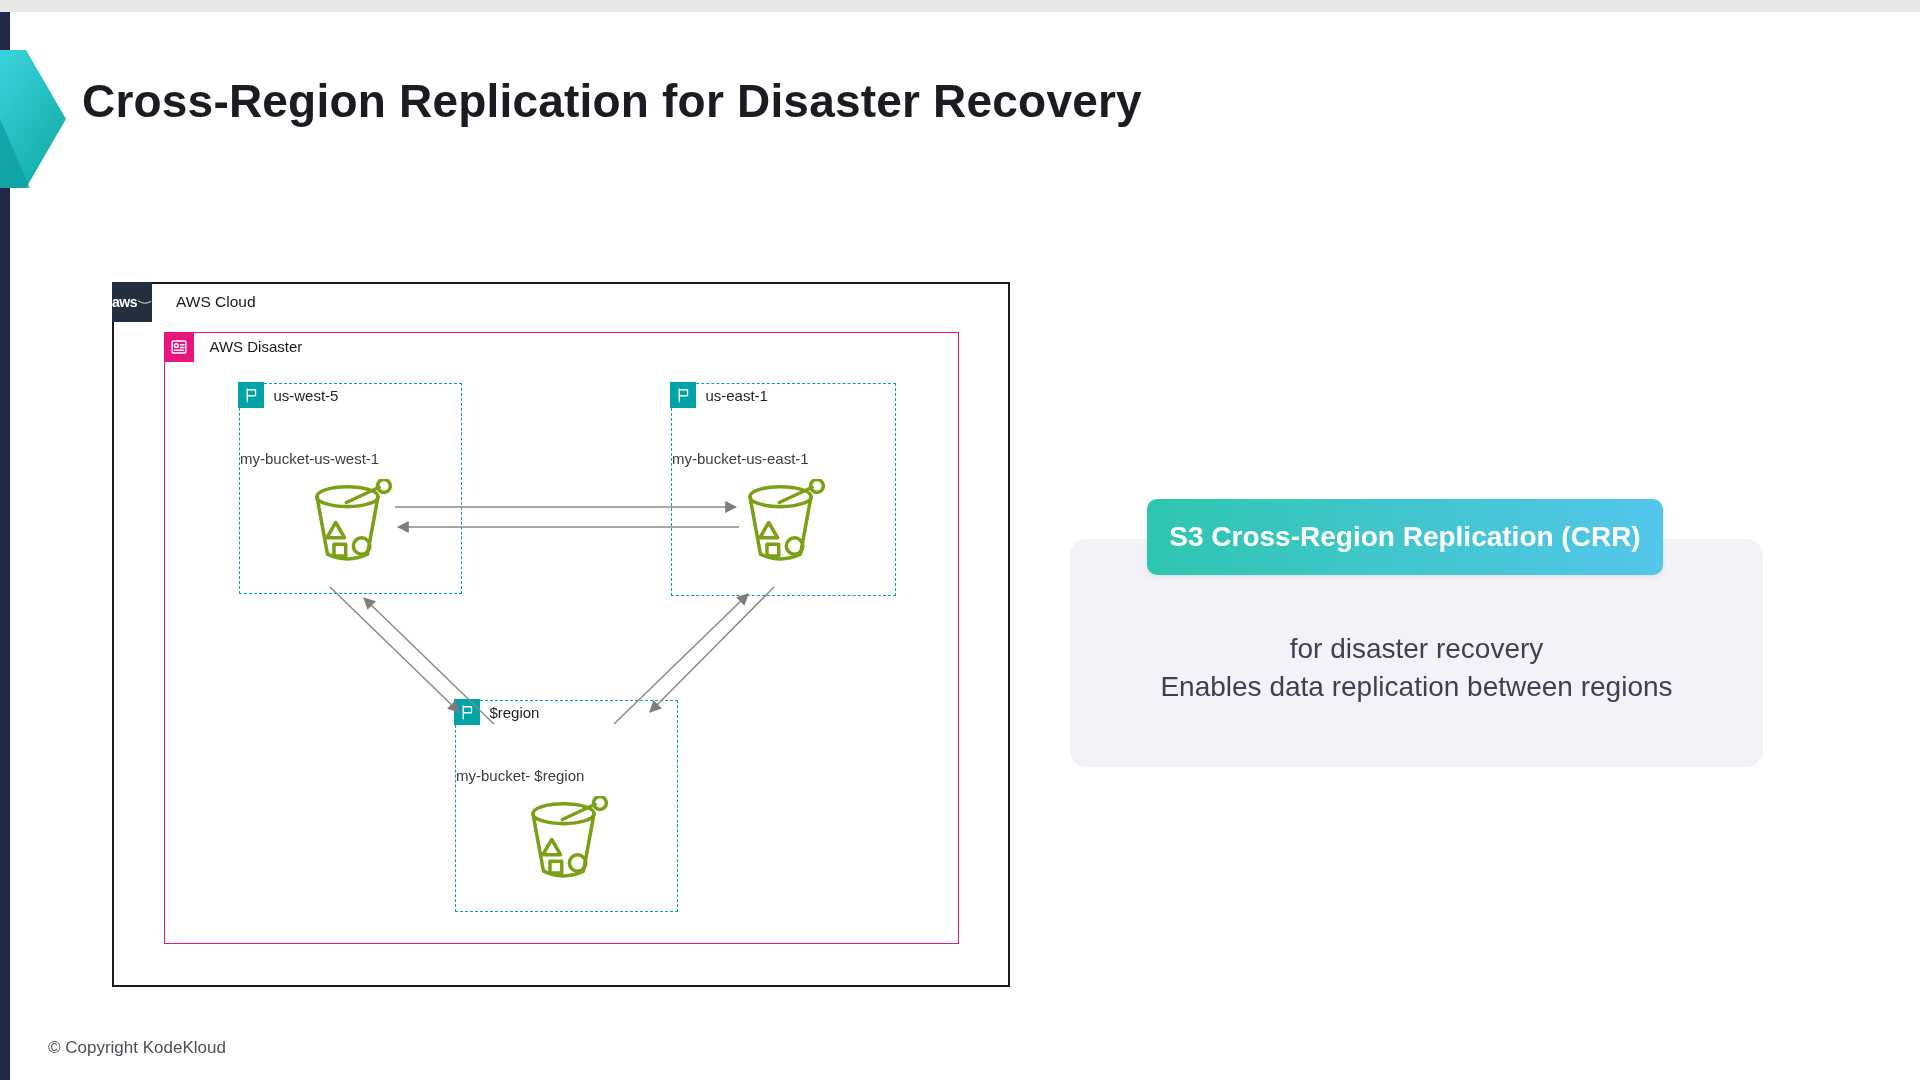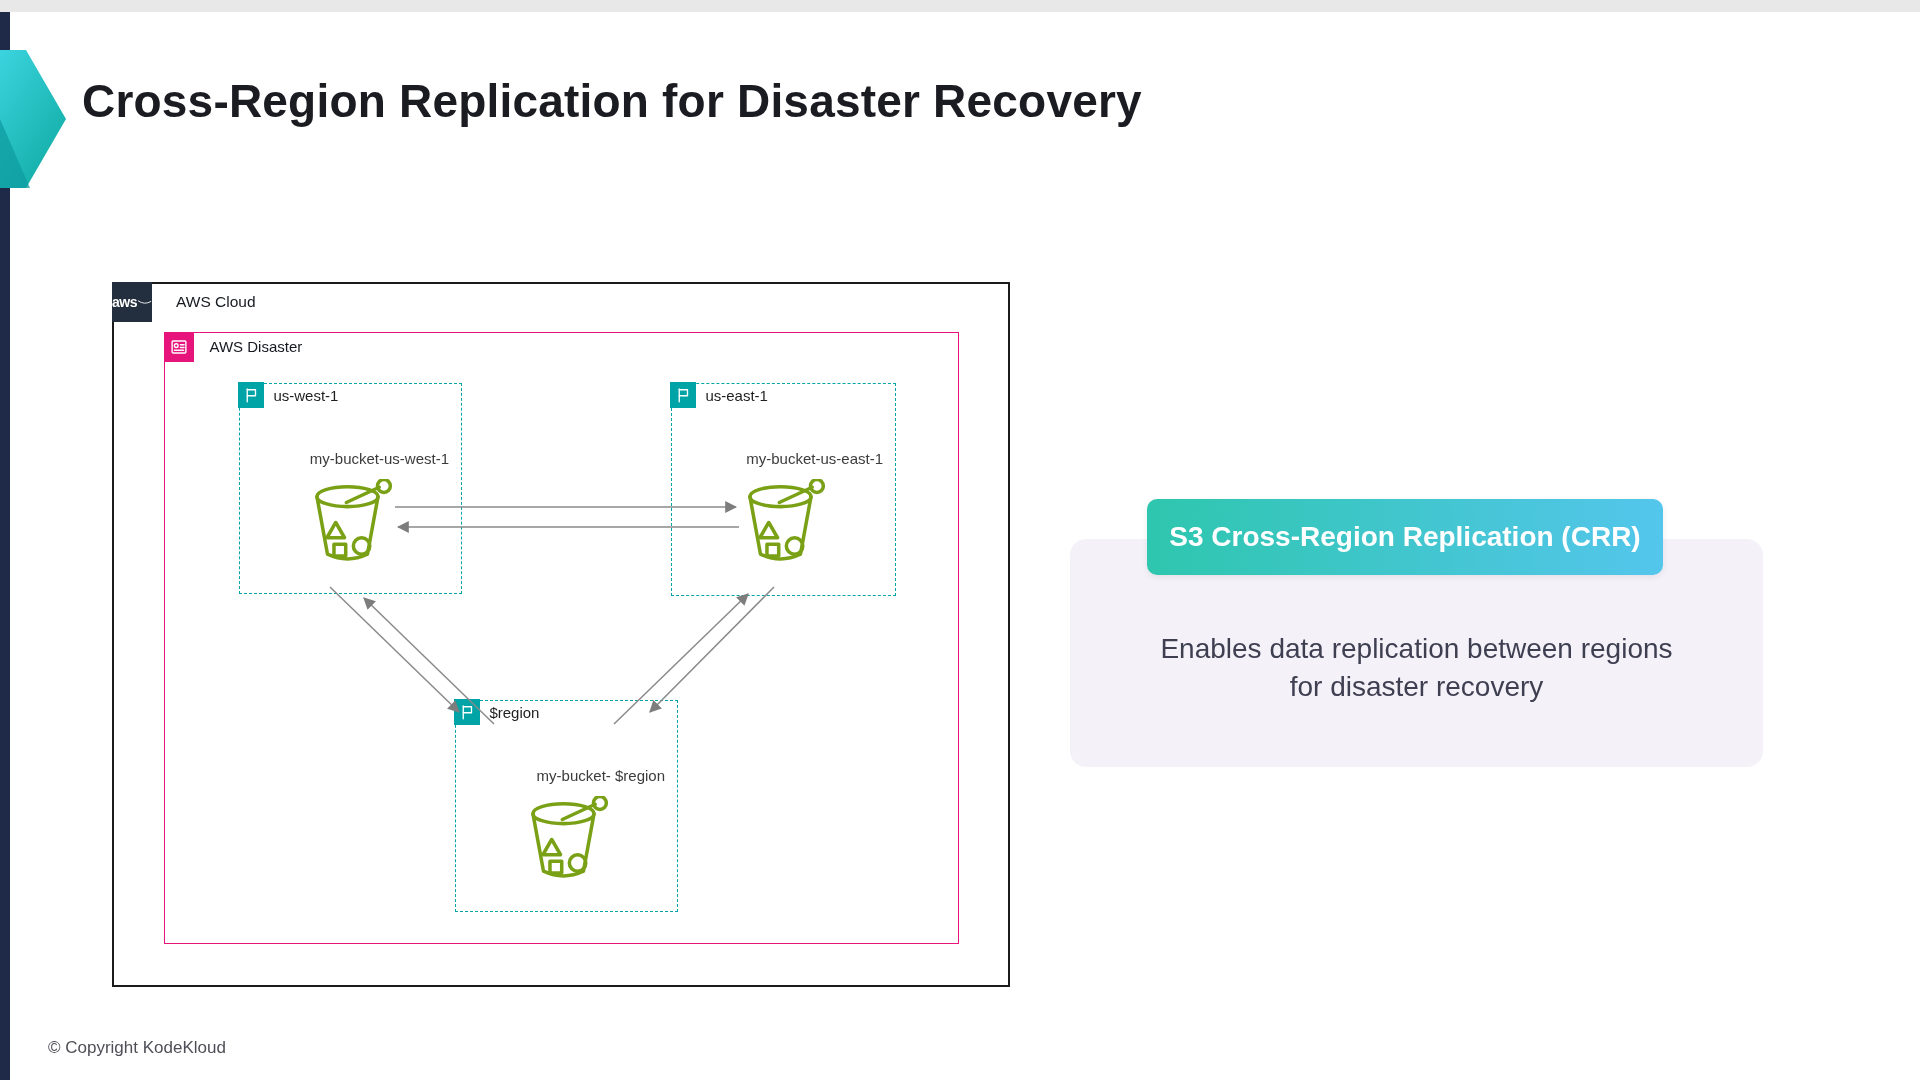--- a/index.html
+++ b/index.html
@@ -107,21 +107,21 @@
     display: flex; align-items: center; justify-content: center;
   }
   .region-label {
     margin-left: 9px;
     font-size: 15px;
     color: #1f1f1f;
   }
   .bucket-name {
     position: absolute;
     top: 66px; left: 0; right: 12px;
-    text-align: right;
+    text-align: left;
     font-size: 15px;
     color: #3c3c3c;
   }
   .bucket-svg {
     position: absolute;
     top: 95px; left: 50%;
     transform: translateX(-50%);
     width: 94px; height: 94px;
   }
 
@@ -218,21 +218,21 @@
       <div class="region r1">
         <div class="region-header">
           <div class="flag-box">
             <svg width="18" height="18" viewBox="0 0 24 24">
               <g stroke="#ffffff" stroke-width="1.8" fill="none" stroke-linecap="round" stroke-linejoin="round">
                 <path d="M7,21 V4"></path>
                 <path d="M7,5 h11 v8 h-11"></path>
               </g>
             </svg>
           </div>
-          <span class="region-label">us-west-1</span>
+          <span class="region-label">us-west-5</span>
         </div>
         <div class="bucket-name">my-bucket-us-west-1</div>
         <svg class="bucket-svg" viewBox="0 0 80 80">
           <g fill="none" stroke="#7AA116" stroke-width="3" stroke-linecap="round" stroke-linejoin="round">
             <ellipse cx="37" cy="15" rx="26" ry="8.5"></ellipse>
             <path d="M11,15 L20,64 Q37,72 54,64 L63,15"></path>
             <path d="M36,20 L64,7"></path>
             <circle cx="68" cy="6" r="5.5"></circle>
             <path d="M27,37 l7.5,13 h-15 z"></path>
             <rect x="25.5" y="55.5" width="10" height="10"></rect>
@@ -307,19 +307,19 @@
         <line x1="380" y1="440" x2="250" y2="314" marker-end="url(#arrHead)"></line>
         <line x1="660" y1="303" x2="536" y2="428" marker-end="url(#arrHead)"></line>
         <line x1="500" y1="440" x2="634" y2="310" marker-end="url(#arrHead)"></line>
       </g>
     </svg>
   </div>
 
   <div class="callout-card"></div>
   <div class="callout-pill">S3 Cross-Region Replication (CRR)</div>
   <div class="callout-body">
+    <div>for disaster recovery</div>
     <div>Enables data replication between regions</div>
-    <div>for disaster recovery</div>
   </div>
 
   <div class="footer">© Copyright KodeKloud</div>
 
 </div>
 
 </body></html>

